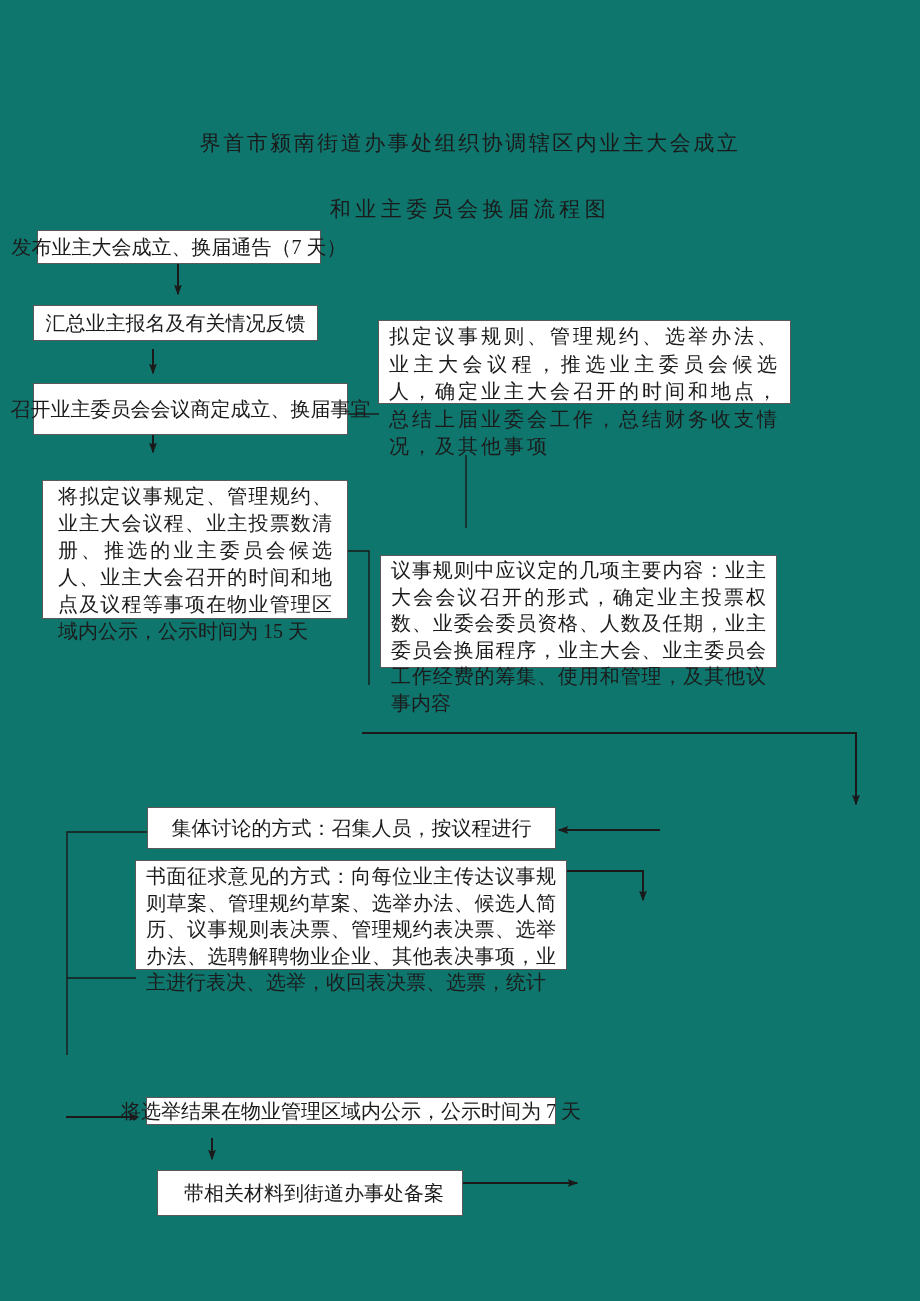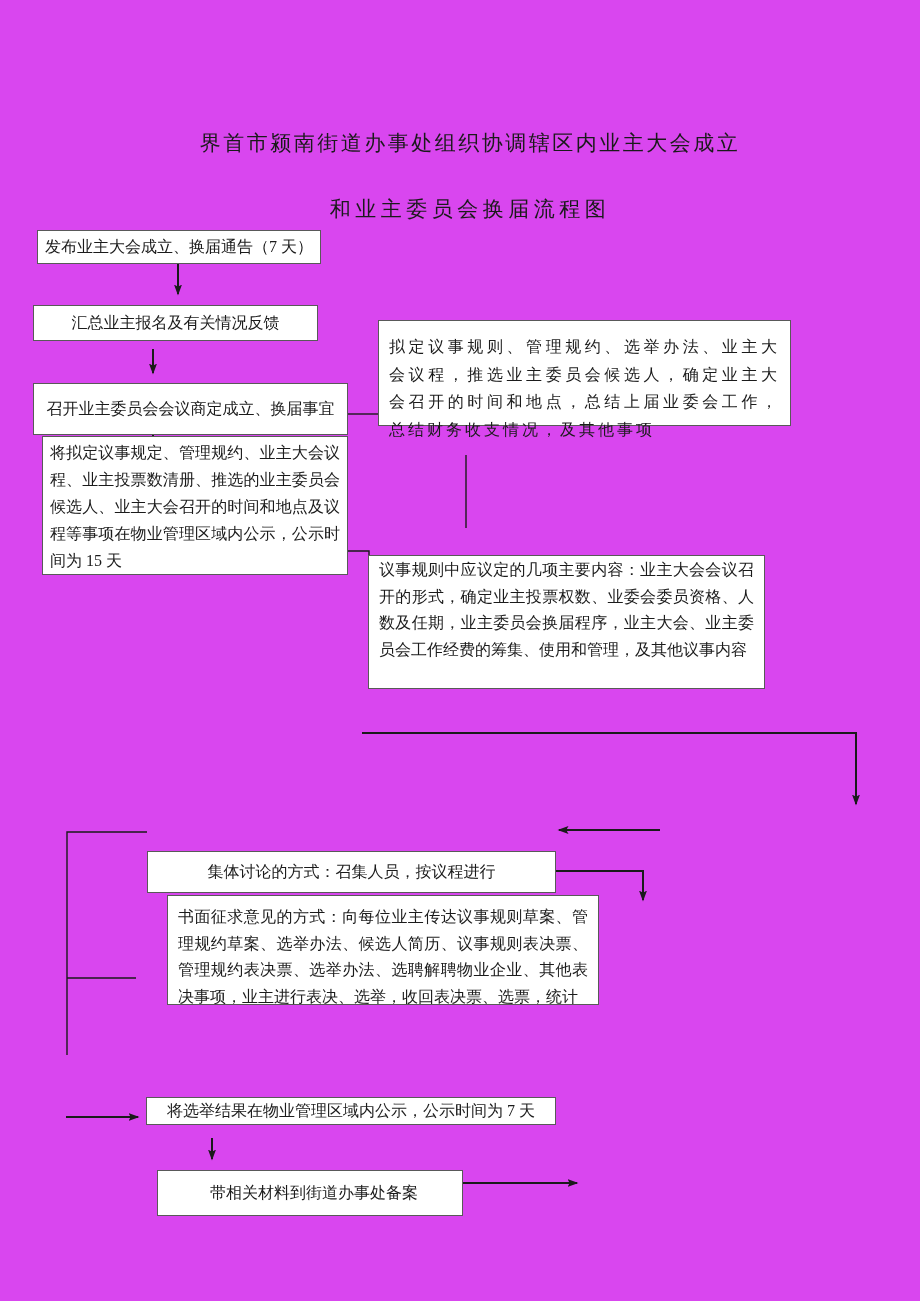--- a/index.html
+++ b/index.html
@@ -1,43 +1,43 @@
 <!DOCTYPE html>
 <html><head>
 <meta charset="utf-8">
 <style>
   html,body{margin:0;padding:0;}
   body{
     width:920px;height:1301px;background:#ffffff;
     font-family:"Liberation Serif","DejaVu Serif",serif;
   }
   #page{
-    position:relative;width:920px;height:1301px;background:#d946ef;overflow:hidden;
+    position:relative;width:920px;height:1301px;background:#0f766e;overflow:hidden;
   }
   #connectors{position:absolute;left:0;top:0;width:920px;height:1301px;}
   .title{
     position:absolute;left:20px;width:900px;text-align:center;
     color:#1a1a1a;font-size:21px;font-weight:400;white-space:nowrap;
   }
   .title.l1{top:129px;letter-spacing:2.5px;}
   .title.l2{top:195px;letter-spacing:4.5px;}
   .box{
     position:absolute;background:#ffffff;border:1px solid #595959;
-    color:#1b1b1b;font-size:16px;box-sizing:border-box;
+    color:#1b1b1b;font-size:20px;box-sizing:border-box;
   }
   .box.center{display:flex;align-items:center;justify-content:center;text-align:center;white-space:nowrap;}
   .box.para{text-align:justify;text-align-last:left;}
-  #box-publicity-15{left:42px;top:436px;width:306px;height:139px;padding:2px 7px;line-height:27px;}
-  #box-draft-rules{left:378px;top:320px;width:413px;height:106px;padding:12px 10px;line-height:27.5px;letter-spacing:3px;}
-  #box-rules-contents{left:368px;top:555px;width:397px;height:134px;padding:1px 10px;line-height:26.5px;}
-  #box-written-opinions{left:135px;top:895px;width:432px;height:110px;padding:8px 10px;line-height:26.5px;margin-left:32px;}
+  #box-publicity-15{left:42px;top:480px;width:306px;height:139px;padding:2px 15px;line-height:27px;}
+  #box-draft-rules{left:378px;top:320px;width:413px;height:84px;padding:2px 10px;line-height:27.5px;letter-spacing:3px;}
+  #box-rules-contents{left:380px;top:555px;width:397px;height:113px;padding:1px 10px;line-height:26.5px;}
+  #box-written-opinions{left:135px;top:860px;width:432px;height:110px;padding:2px 10px;line-height:26.5px;}
   #box-notice{left:37px;top:230px;width:284px;height:34px;}
   #box-summary{left:33px;top:305px;width:285px;height:36px;}
   #box-committee-meeting{left:33px;top:383px;width:315px;height:52px;}
-  #box-group-discussion{left:147px;top:807px;width:409px;height:42px;margin-top:44px;}
+  #box-group-discussion{left:147px;top:807px;width:409px;height:42px;}
   #box-organize-meeting{left:660px;top:808px;width:126px;height:41px;}
   #box-publicity-7{left:146px;top:1097px;width:410px;height:28px;}
   #box-filing{left:157px;top:1170px;width:306px;height:46px;padding-left:8px;}
   .thin{stroke:#1a1a1a;stroke-width:1.4;fill:none;}
   .arrowline{stroke:#1a1a1a;stroke-width:2;fill:none;}
 </style>
 </head>
 <body>
 
 <div id="page">

